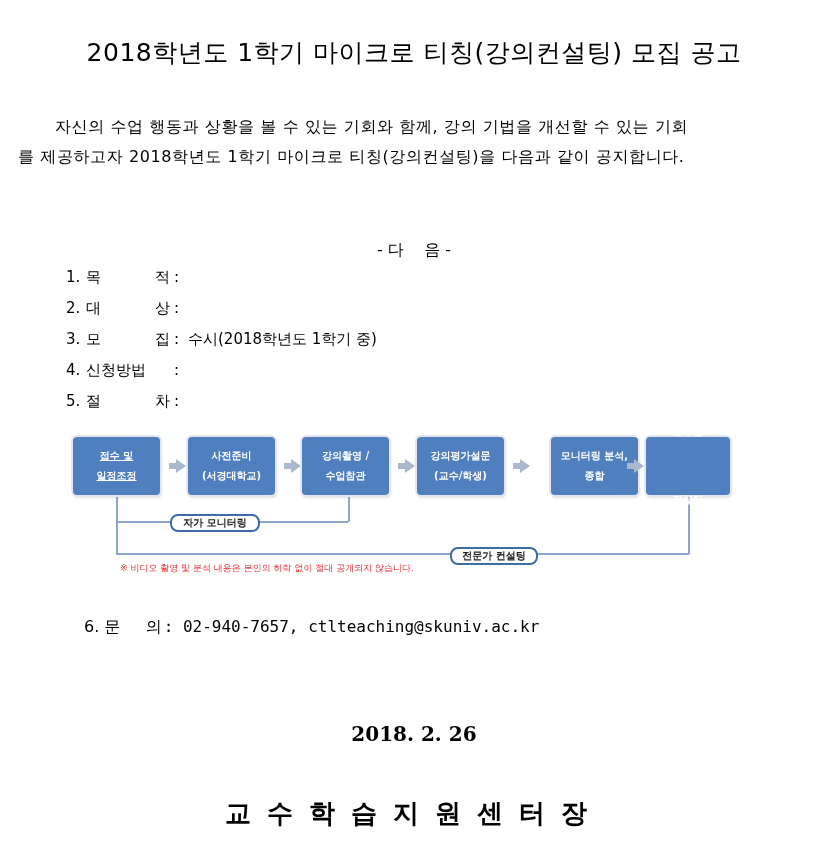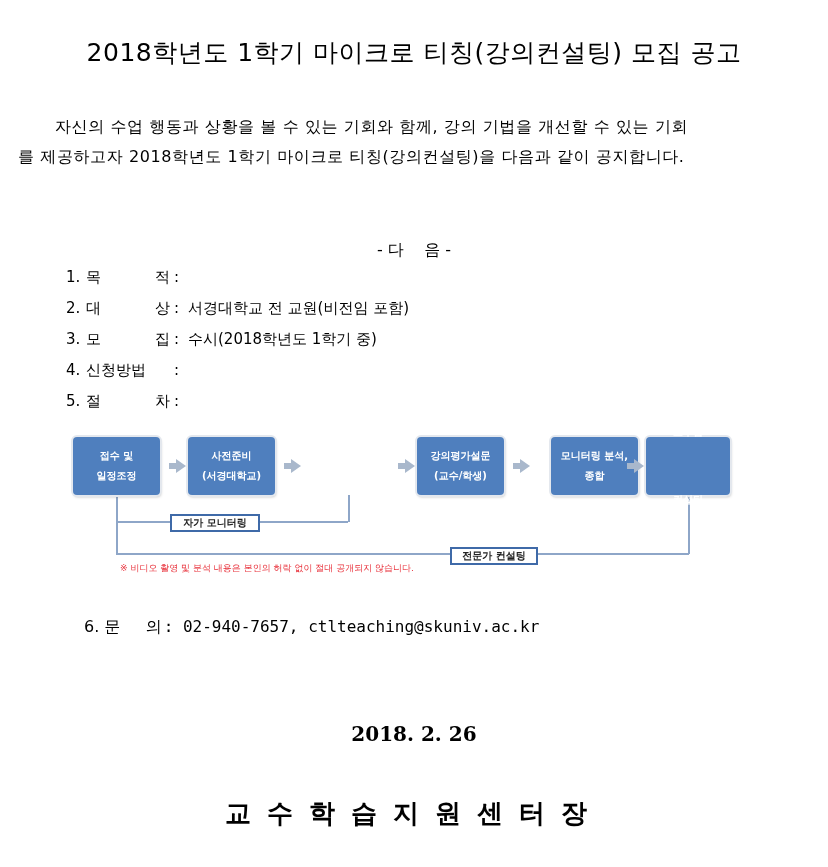--- a/index.html
+++ b/index.html
@@ -13,21 +13,21 @@
   .items { left:66px; top:262px; font-size:15px; }
   .item { height:31px; line-height:31px; white-space:nowrap; display:flex; }
   .item .num { width:20px; }
   .item .lbl { width:88px; display:flex; justify-content:space-between; padding-right:4px; box-sizing:border-box; }
   .item .colon { width:14px; }
   .diagram { left:60px; top:425px; width:700px; height:160px; }
   .box { position:absolute; top:12px; width:87px; height:58px; background:#4f7fbe; border-radius:4px; box-shadow:0 0 0 2px #e4e8ee, 1px 2px 3px rgba(0,0,0,0.25); color:#ffffff; font-size:10px; font-weight:bold; display:flex; flex-direction:column; align-items:center; justify-content:center; text-align:center; line-height:20px; }
   .arrow { position:absolute; top:34px; width:0; height:0; border-top:7px solid transparent; border-bottom:7px solid transparent; border-left:10px solid #a9b8cc; }
   .arrow::before { content:""; position:absolute; left:-17px; top:-3px; width:8px; height:6px; background:#a9b8cc; }
   .line { position:absolute; background:#8ea6c8; }
-  .tag { position:absolute; background:#fff; border:2px solid #3f6aa8; border-radius:0; font-size:10px; font-weight:bold; color:#222; text-align:center; height:14px; line-height:14px; }
+  .tag { position:absolute; background:#fff; border:2px solid #3f6aa8; border-radius:8px; font-size:10px; font-weight:bold; color:#222; text-align:center; height:14px; line-height:14px; }
   .note { position:absolute; left:60px; top:137px; font-size:9px; color:#e8303a; white-space:nowrap; }
   .contact { left:84px; top:617px; font-size:16px; white-space:nowrap; font-family:"DejaVu Sans Mono", monospace; }
   .contact .lbl { display:inline-block; width:70px; font-family:"DejaVu Sans", sans-serif; }
   .date { left:0; top:722px; width:828px; text-align:center; font-size:20px; font-weight:bold; font-family:"DejaVu Serif", serif; }
   .sign { left:0; top:796px; width:828px; text-align:center; font-size:26px; font-weight:bold; letter-spacing:16px; font-family:"DejaVu Serif", serif; }
 </style>
 </head>
 <body>
 
 <div class="abs title">2018학년도 1학기 마이크로 티칭(강의컨설팅) 모집 공고</div>
@@ -46,21 +46,20 @@
       </span>
     <span class="colon">:</span>
   </div>
   <div class="item">
     <span class="num">2.</span>
     <span class="lbl">
         <span>대</span>
         <span>상</span>
       </span>
     <span class="colon">:</span>
-    <span>서경대학교 전 교원(비전임 포함)</span>
   </div>
   <div class="item">
     <span class="num">3.</span>
     <span class="lbl">
         <span>모</span>
         <span>집</span>
       </span>
     <span class="colon">:</span>
     <span>수시(2018학년도 1학기 중)</span>
   </div>
@@ -84,32 +83,36 @@
 </div>
 
 <div class="abs diagram">
 
   <div class="line" style="left:56px; top:70px; width:1.5px; height:59px;"></div>
   <div class="line" style="left:56px; top:96px; width:232px; height:1.5px;"></div>
   <div class="line" style="left:288px; top:70px; width:1.5px; height:27px;"></div>
   <div class="line" style="left:56px; top:128px; width:573px; height:1.5px;"></div>
   <div class="line" style="left:628px; top:70px; width:1.5px; height:59px;"></div>
 
-  <div class="box" style="left:13px;">
+  <div class="box" style="left:13px;text-decoration:underline;">
     <span>접수 및</span>
     <span>일정조정</span>
   </div>
   <div class="arrow" style="left:116px;"></div>
 
   <div class="box" style="left:128px;">
     <span>사전준비</span>
     <span>(서경대학교)</span>
   </div>
   <div class="arrow" style="left:231px;"></div>
 
+  <div class="box" style="left:242px;">
+    <span>강의촬영 /</span>
+    <span>수업참관</span>
+  </div>
   <div class="arrow" style="left:345px;"></div>
 
   <div class="box" style="left:357px;">
     <span>강의평가설문</span>
     <span>(교수/학생)</span>
   </div>
   <div class="arrow" style="left:460px;"></div>
 
   <div class="box" style="left:491px;">
     <span>모니터링 분석,</span>

